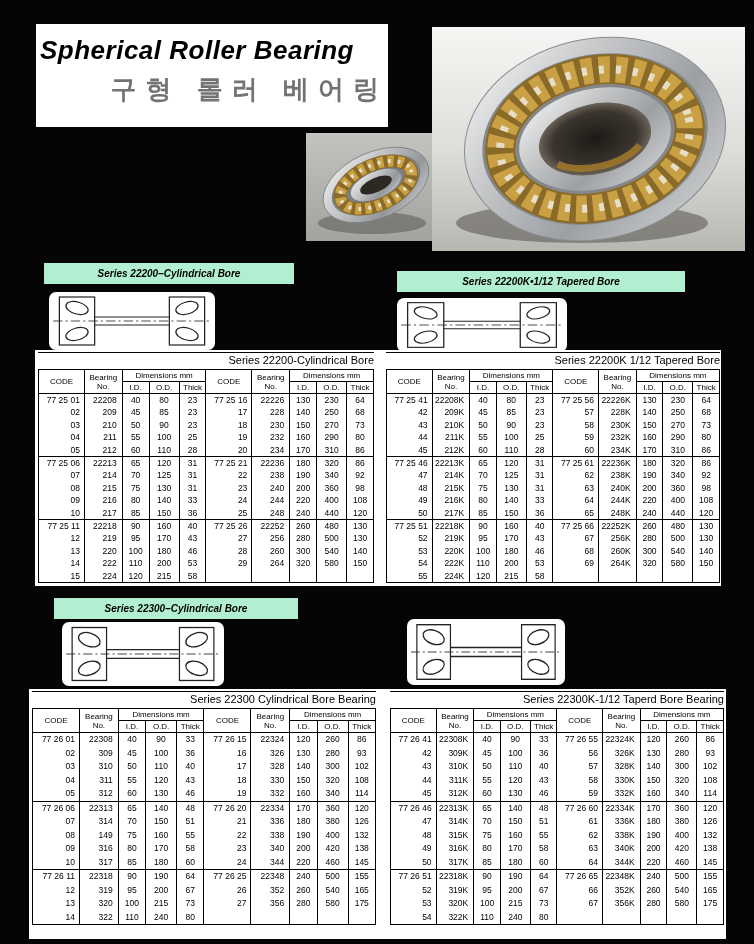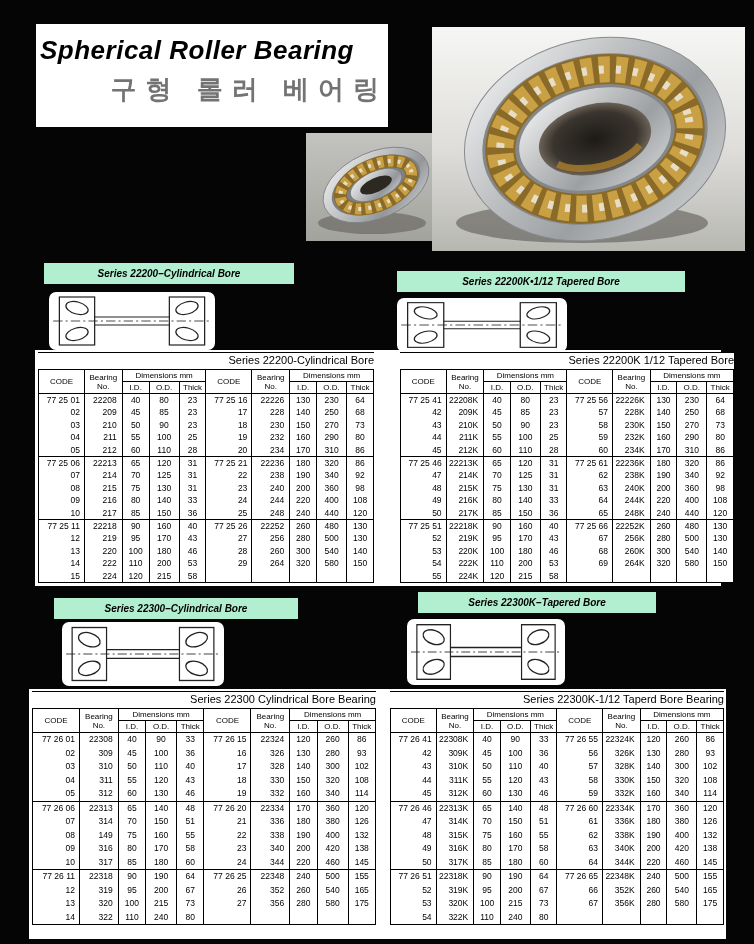--- a/index.html
+++ b/index.html
@@ -43,21 +43,21 @@
   #diag-3 { left:407px; top:619px; width:158px; height:66px; }
 
   
   .band { position:absolute; background:#fff; }
   #band-top    { left:35px; top:350px; width:686px; height:236px; }
   #band-bottom { left:29px; top:689px; width:697px; height:250px; }
 
   
   .tablewrap { position:absolute; background:#fff; }
   #t-0 { left:38px;  top:352px; width:336px; }
-  #t-1 { left:400px; top:352px; width:334px; }
+  #t-1 { left:386px; top:352px; width:334px; }
   #t-2 { left:32px;  top:691px; width:344px; }
   #t-3 { left:390px; top:691px; width:334px; }
   .table-caption {
     text-align:right; font-size:11px; line-height:15px; height:15px;
     border-top:1px solid #000; margin-bottom:1px; white-space:nowrap;
   }
   table { width:100%; border-collapse:collapse; table-layout:fixed; border:1px solid #000; }
   col.w-code{width:13.7%} col.w-brg{width:11.3%} col.w-id{width:8%} col.w-od{width:9%} col.w-th{width:8%}
   thead th {
     border:1px solid #000; font-weight:normal; font-size:8px;
@@ -141,21 +141,20 @@
         <ellipse rx="77" ry="50" fill="url(#steelL)"></ellipse>
         <ellipse rx="57" ry="35" fill="url(#boreL)"></ellipse>
         <path d="M -42,16 A 50 26 0 0 0 42,16" stroke="#a3792c" stroke-width="7" fill="none" opacity="0.85"></path>
       </g>
     </svg>
   </div>
 
   <div class="section-label" id="label-0">Series 22200–Cylindrical Bore</div>
   <div class="section-label" id="label-1">Series 22200K•1/12 Tapered Bore</div>
   <div class="section-label" id="label-2">Series 22300–Cylindrical Bore</div>
-  <div class="section-label" id="label-3">Series 22300K–Tapered Bore</div>
 
   <div class="diagram" id="diag-0">
     <svg viewBox="0 0 160 58" preserveAspectRatio="none">
       <g stroke="#222" fill="none" stroke-width="1.2">
         <rect x="10" y="5" width="34" height="48"></rect>
         <ellipse cx="27" cy="16" rx="11" ry="6" transform="rotate(16 27 16)"></ellipse>
         <ellipse cx="27" cy="42" rx="11" ry="6" transform="rotate(-16 27 42)"></ellipse>
         <rect x="116" y="5" width="34" height="48"></rect>
         <ellipse cx="133" cy="16" rx="11" ry="6" transform="rotate(-16 133 16)"></ellipse>
         <ellipse cx="133" cy="42" rx="11" ry="6" transform="rotate(16 133 42)"></ellipse>

